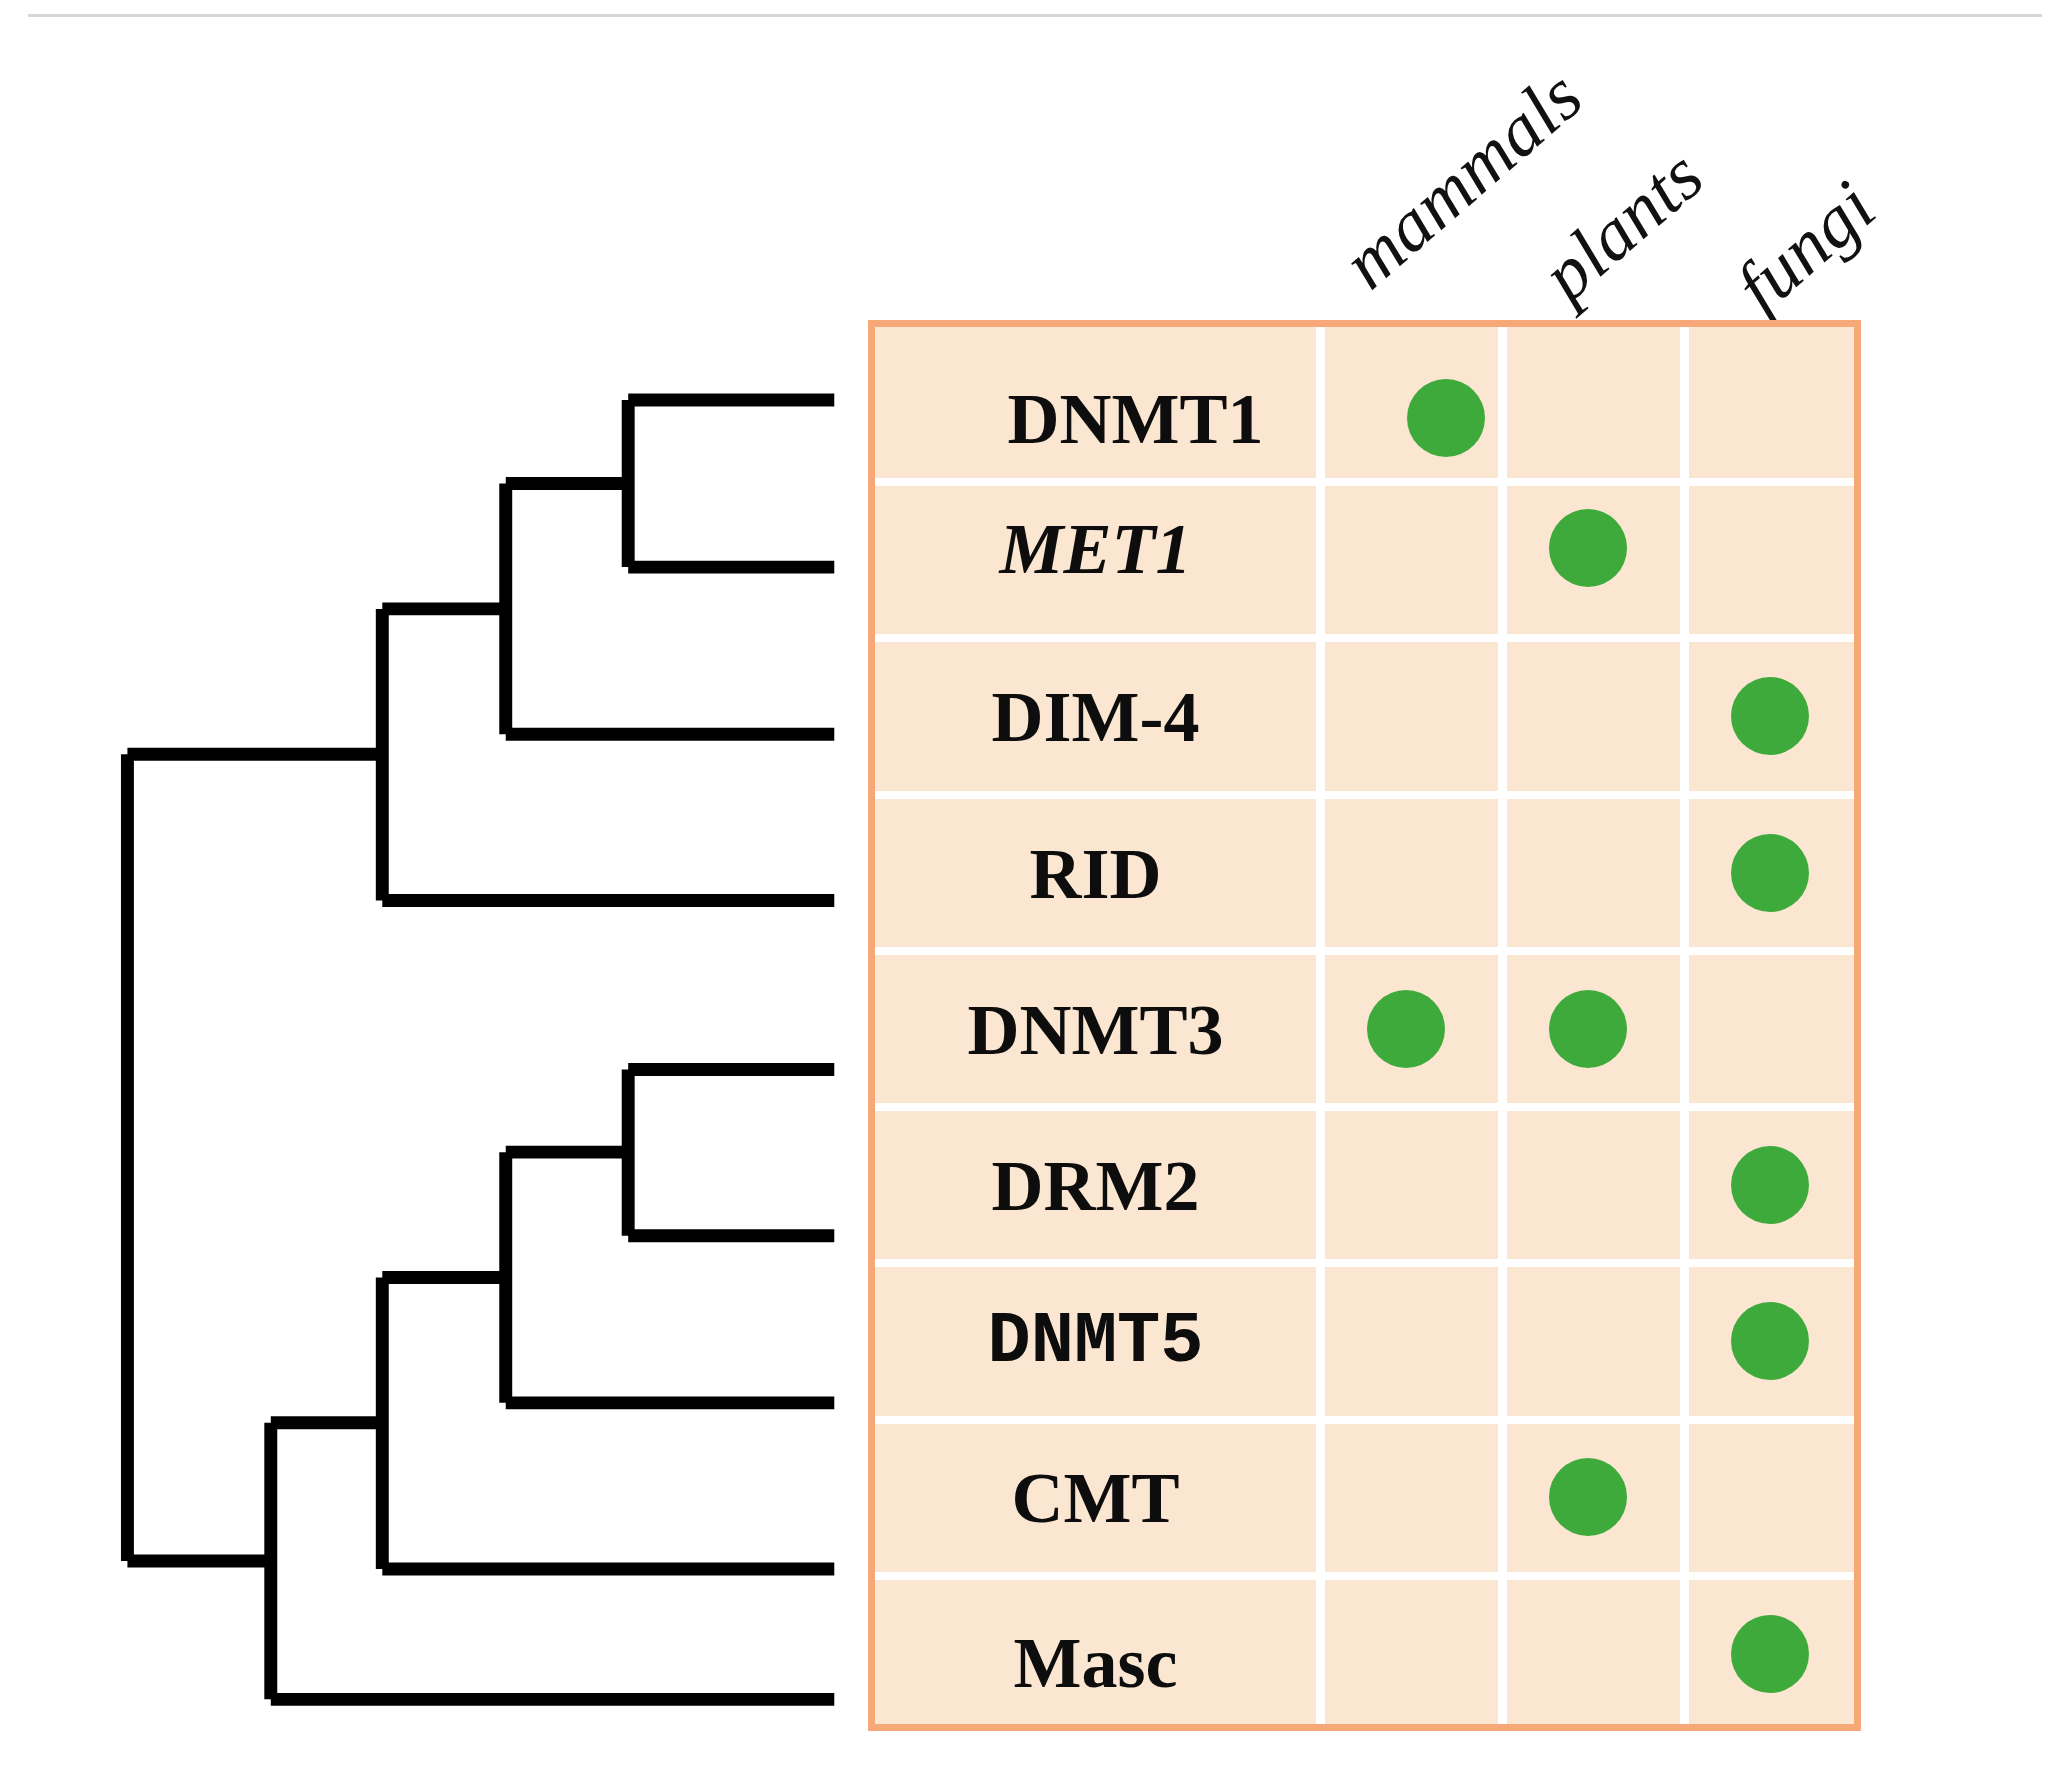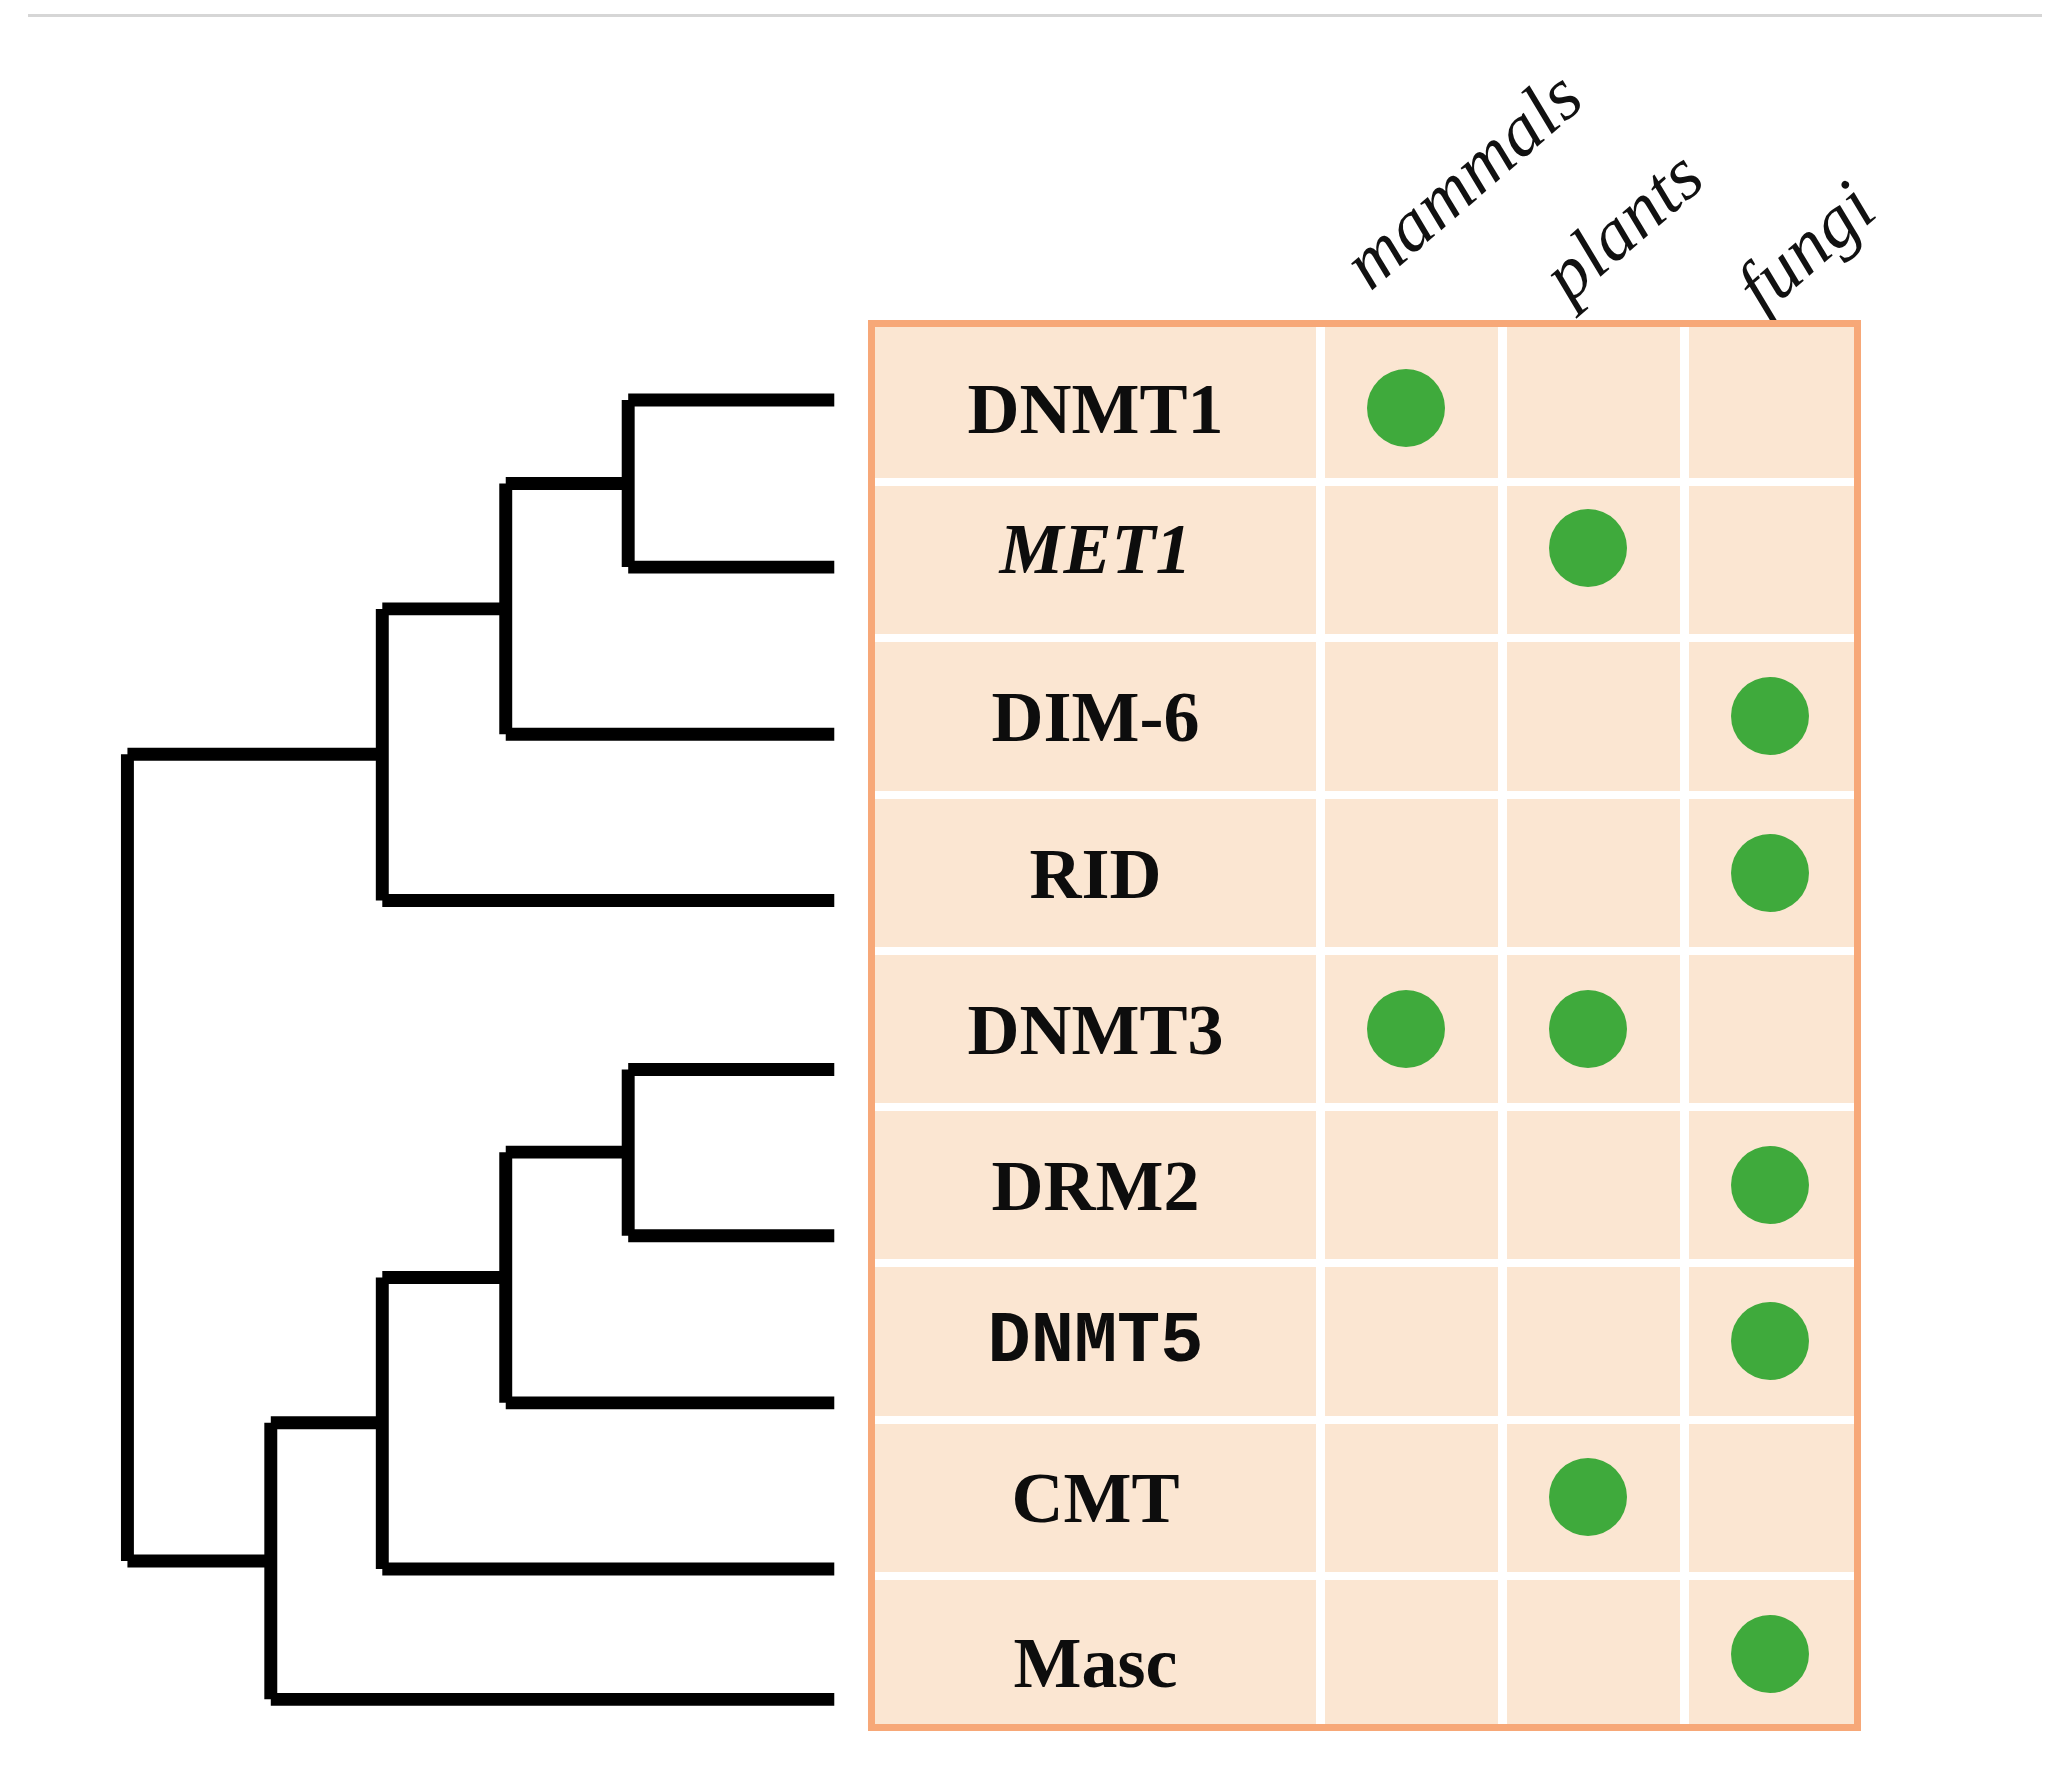--- a/index.html
+++ b/index.html
@@ -179,32 +179,32 @@
       <div class="row-sep" style="top:620px;"></div>
       <div class="row-sep" style="top:776px;"></div>
       <div class="row-sep" style="top:932px;"></div>
       <div class="row-sep" style="top:1089px;"></div>
       <div class="row-sep" style="top:1245px;"></div>
 
       <div class="col-sep" style="left:441px;"></div>
       <div class="col-sep" style="left:623px;"></div>
       <div class="col-sep" style="left:805px;"></div>
 
-      <div class="matrix-row" style="top:6px;">
+      <div class="matrix-row" style="top:16px;margin-left:40px;">
         <div class="gene-label" style="top:40px;">DNMT1</div>
         <div class="dot" style="left:492px; top:36px;"></div>
       </div>
 
       <div class="matrix-row" style="top:146px;font-style:italic;">
         <div class="gene-label" style="top:40px;">MET1</div>
         <div class="dot" style="left:674px; top:36px;"></div>
       </div>
 
       <div class="matrix-row" style="top:314px;">
-        <div class="gene-label" style="top:40px;">DIM-6</div>
+        <div class="gene-label" style="top:40px;">DIM-4</div>
         <div class="dot" style="left:856px; top:36px;"></div>
       </div>
 
       <div class="matrix-row" style="top:471px;">
         <div class="gene-label" style="top:40px;">RID</div>
         <div class="dot" style="left:856px; top:36px;"></div>
       </div>
 
       <div class="matrix-row" style="top:627px;">
         <div class="gene-label" style="top:40px;">DNMT3</div>

